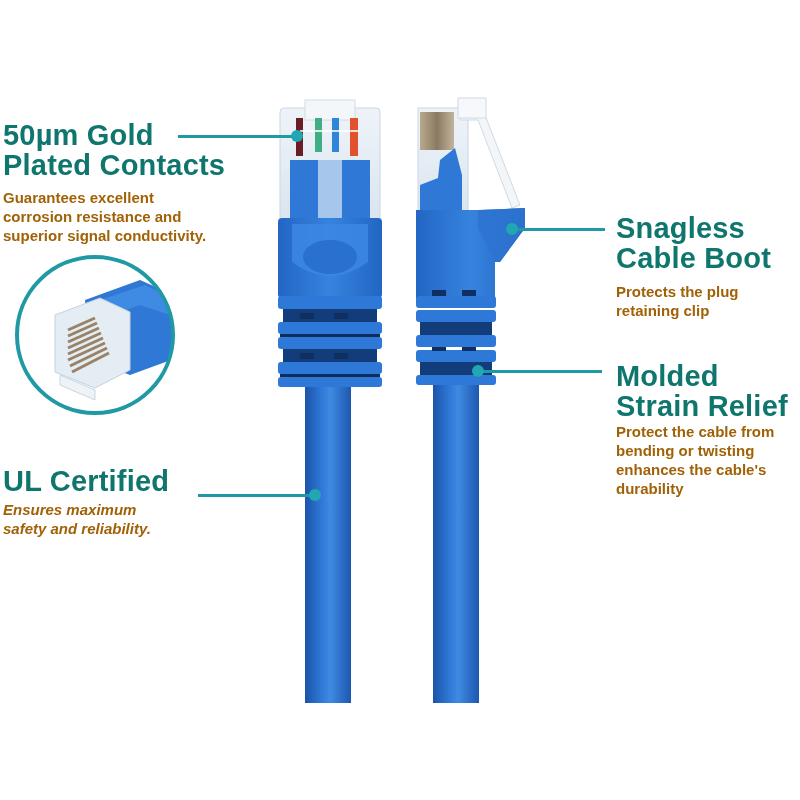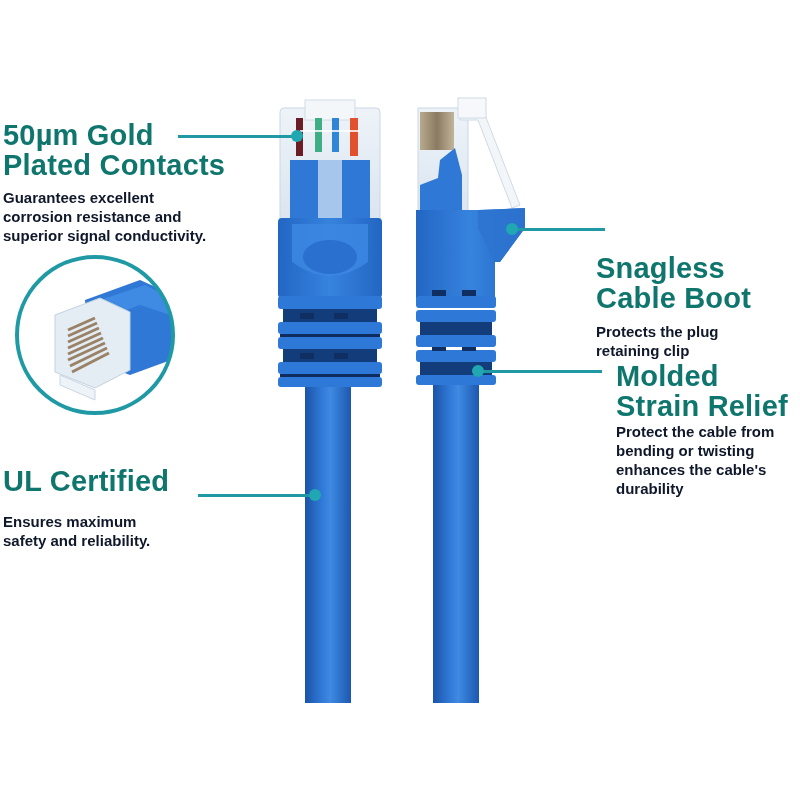--- a/index.html
+++ b/index.html
@@ -1,19 +1,19 @@
 <!DOCTYPE html>
 <html><head>
 <meta charset="utf-8">
 <style>
   html, body { margin: 0; padding: 0; background: #ffffff; }
   body { width: 800px; height: 800px; position: relative; overflow: hidden; font-family: "Liberation Sans", "DejaVu Sans", sans-serif; }
   .feature { position: absolute; }
   .f-title { font-weight: bold; color: #0f766e; font-size: 29px; line-height: 30px; margin: 0; white-space: pre-line; letter-spacing: 0.2px; }
-  .f-desc { font-weight: bold; color: #0f172a; font-size: 15px; line-height: 19px; margin: 8px 0 0 0; white-space: pre-line; }
+  .f-desc { font-weight: bold; color: #a16207; font-size: 15px; line-height: 19px; margin: 8px 0 0 0; white-space: pre-line; }
   .leader { position: absolute; height: 3px; background: #1f9aa5; }
   .dot { position: absolute; width: 12px; height: 12px; border-radius: 50%; background: #20a7b2; }
   .visual { position: absolute; left: 0; top: 0; width: 800px; height: 800px; }
 </style>
 </head>
 <body>
 
 <svg class="visual" viewBox="0 0 800 800" xmlns="http://www.w3.org/2000/svg">
   <defs>
     <linearGradient id="cableGrad" x1="0" x2="1" y1="0" y2="0">
@@ -155,33 +155,33 @@
 <div class="dot" style="left:309px; top:489px;"></div>
 
 <div class="feature" style="left:3px; top:120px;">
   <h2 class="f-title">50µm Gold
 Plated Contacts</h2>
   <p class="f-desc">Guarantees excellent
 corrosion resistance and
 superior signal conductivity.</p>
 </div>
 
-<div class="feature" style="left:596px; top:213px;margin-top:40px;">
+<div class="feature" style="left:616px; top:213px;">
   <h2 class="f-title">Snagless
 Cable Boot</h2>
   <p class="f-desc" style="margin-top:9px;">Protects the plug
 retaining clip</p>
 </div>
 
 <div class="feature" style="left:616px; top:361px;">
   <h2 class="f-title">Molded
 Strain Relief</h2>
   <p class="f-desc" style="margin-top:1px;">Protect the cable from
 bending or twisting
 enhances the cable's
 durability</p>
 </div>
 
 <div class="feature" style="left:3px; top:466px;">
   <h2 class="f-title">UL Certified</h2>
-  <p class="f-desc" style="margin-top:16px;">Ensures maximum
+  <p class="f-desc" style="margin-top:4px;font-style:italic;">Ensures maximum
 safety and reliability.</p>
 </div>
 
 </body></html>

